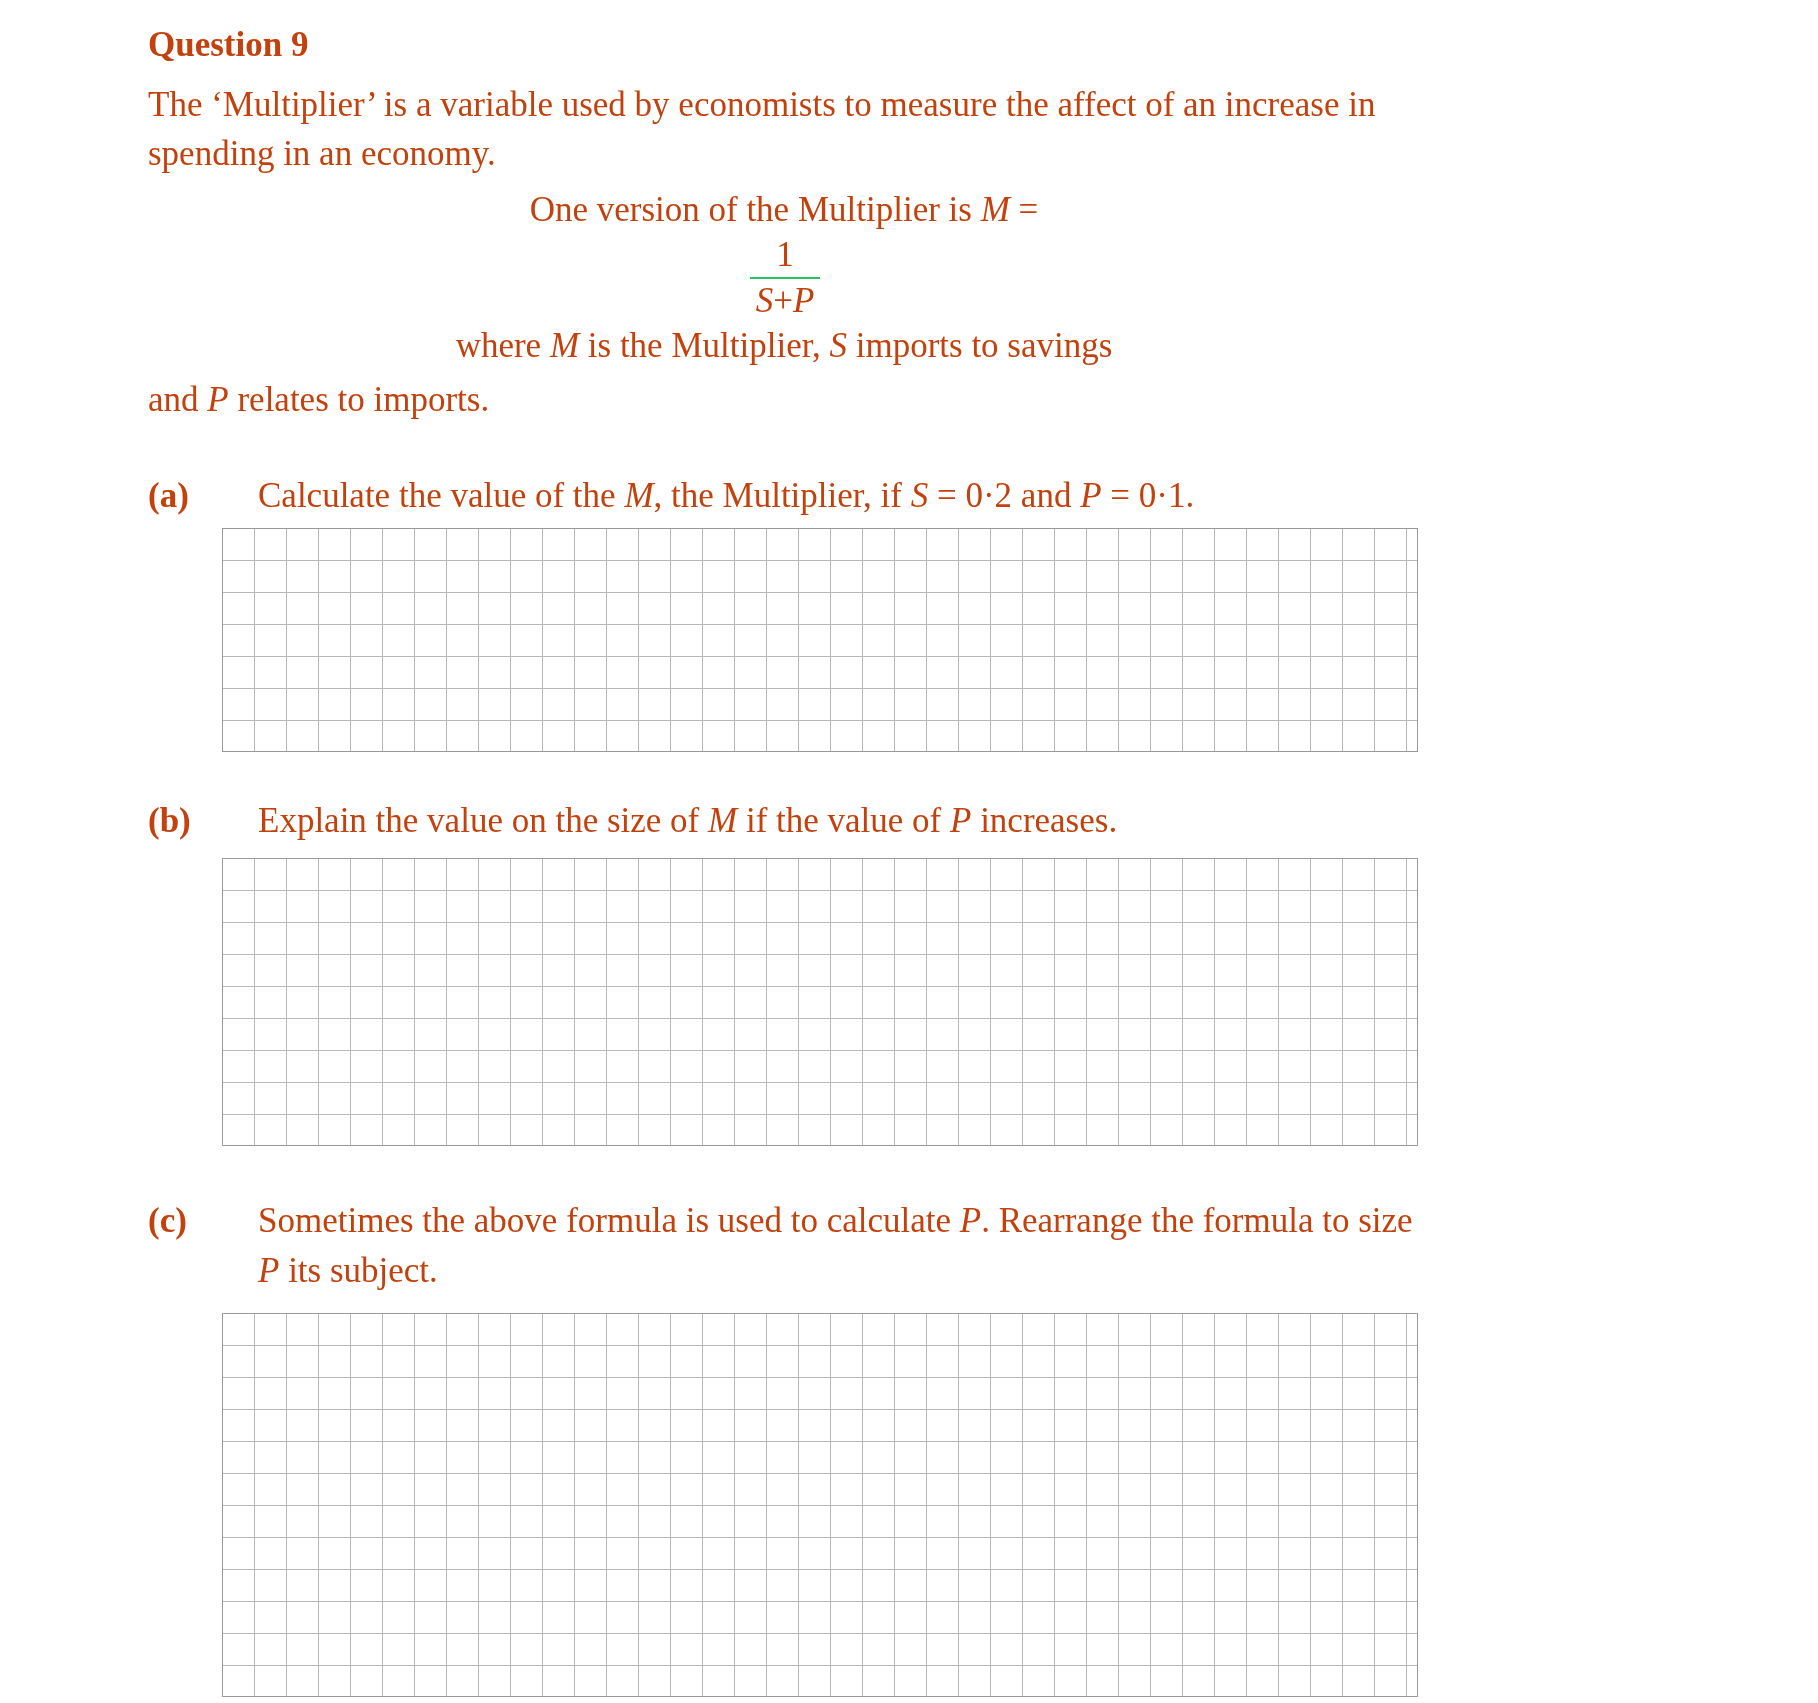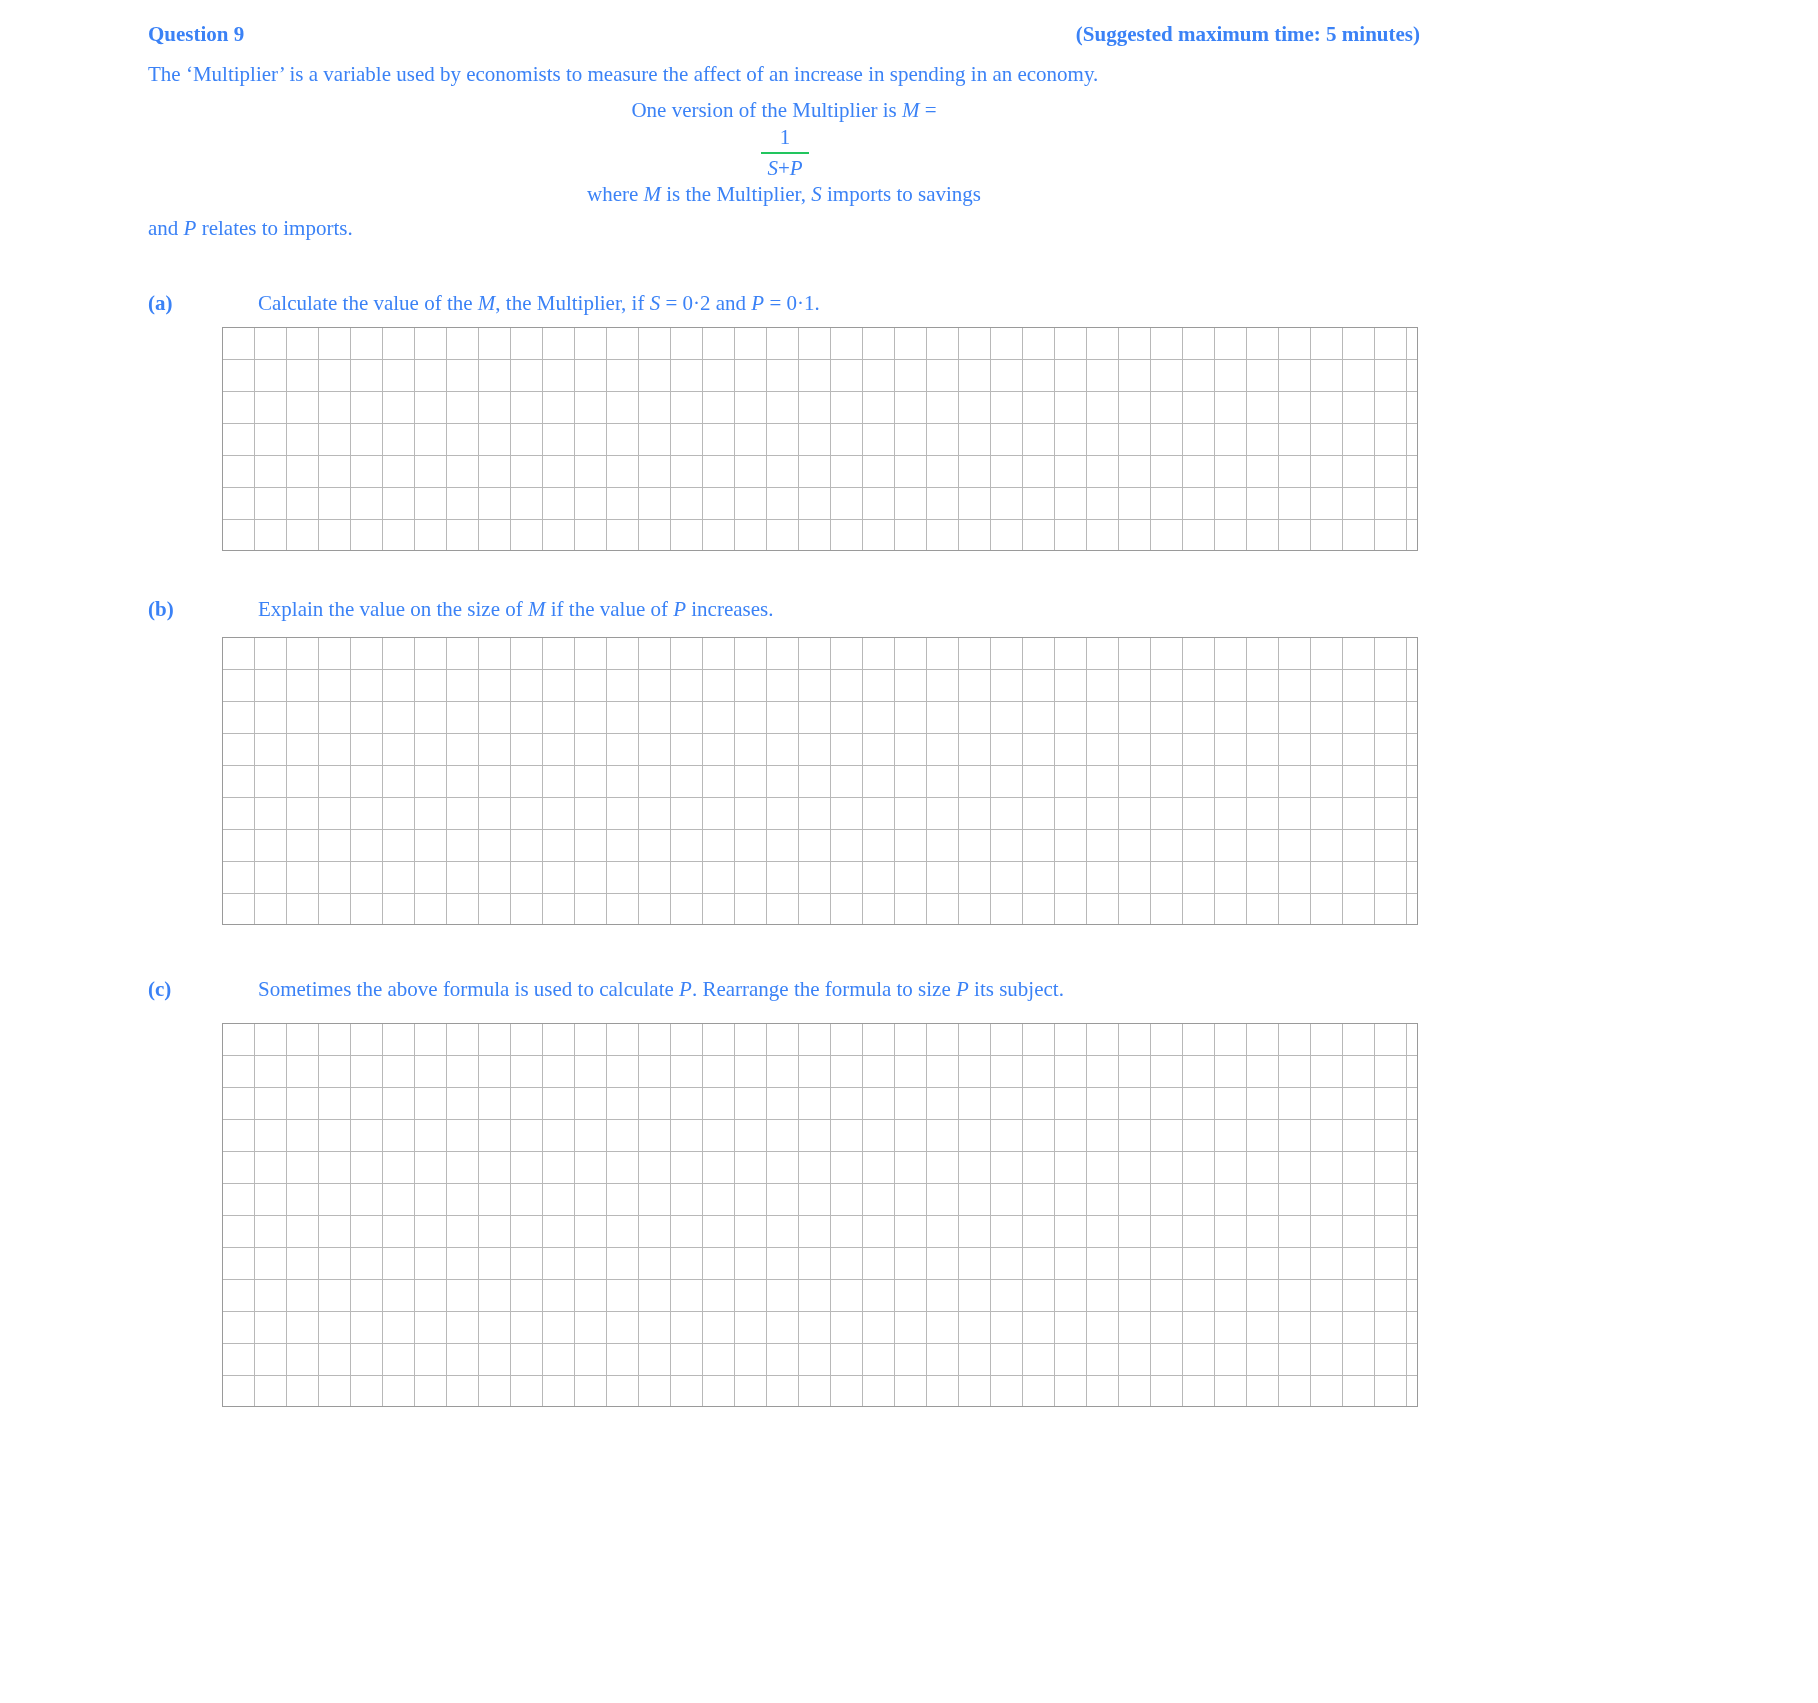--- a/index.html
+++ b/index.html
@@ -8,22 +8,22 @@
     background: #ffffff;
   }
   .page {
     position: relative;
     width: 1818px;
     height: 1703px;
     box-sizing: border-box;
     padding: 20px 398px 0 148px;
     background: #ffffff;
     font-family: "Liberation Serif", "DejaVu Serif", serif;
-    font-size: 21px;
-    color: #3b82f6;
+    font-size: 35px;
+    color: #c2410c;
     line-height: 1.42;
   }
   .header-row {
     display: flex;
     justify-content: space-between;
     align-items: baseline;
     font-weight: bold;
   }
   .para {
     margin: 10px 0 0 0;
@@ -93,21 +93,20 @@
     height: 384px;
   }
 </style>
 </head>
 <body>
 
 <div class="page">
 
   <div class="header-row">
     <div>Question 9</div>
-    <div>(Suggested maximum time: 5 minutes)</div>
   </div>
 
   <p class="para"><span>The ‘Multiplier’ is a variable used by economists to measure the affect of an increase in spending in an economy.</span></p>
 
   <div class="formula-line">
     <span><span>One version of the Multiplier is </span><span style="font-style: italic;">M</span><span> =</span></span>
     <span class="frac">
       <span class="num">1</span>
       <span class="den"><span style="font-style: italic;">S</span><span>+</span><span style="font-style: italic;">P</span></span>
     </span>

